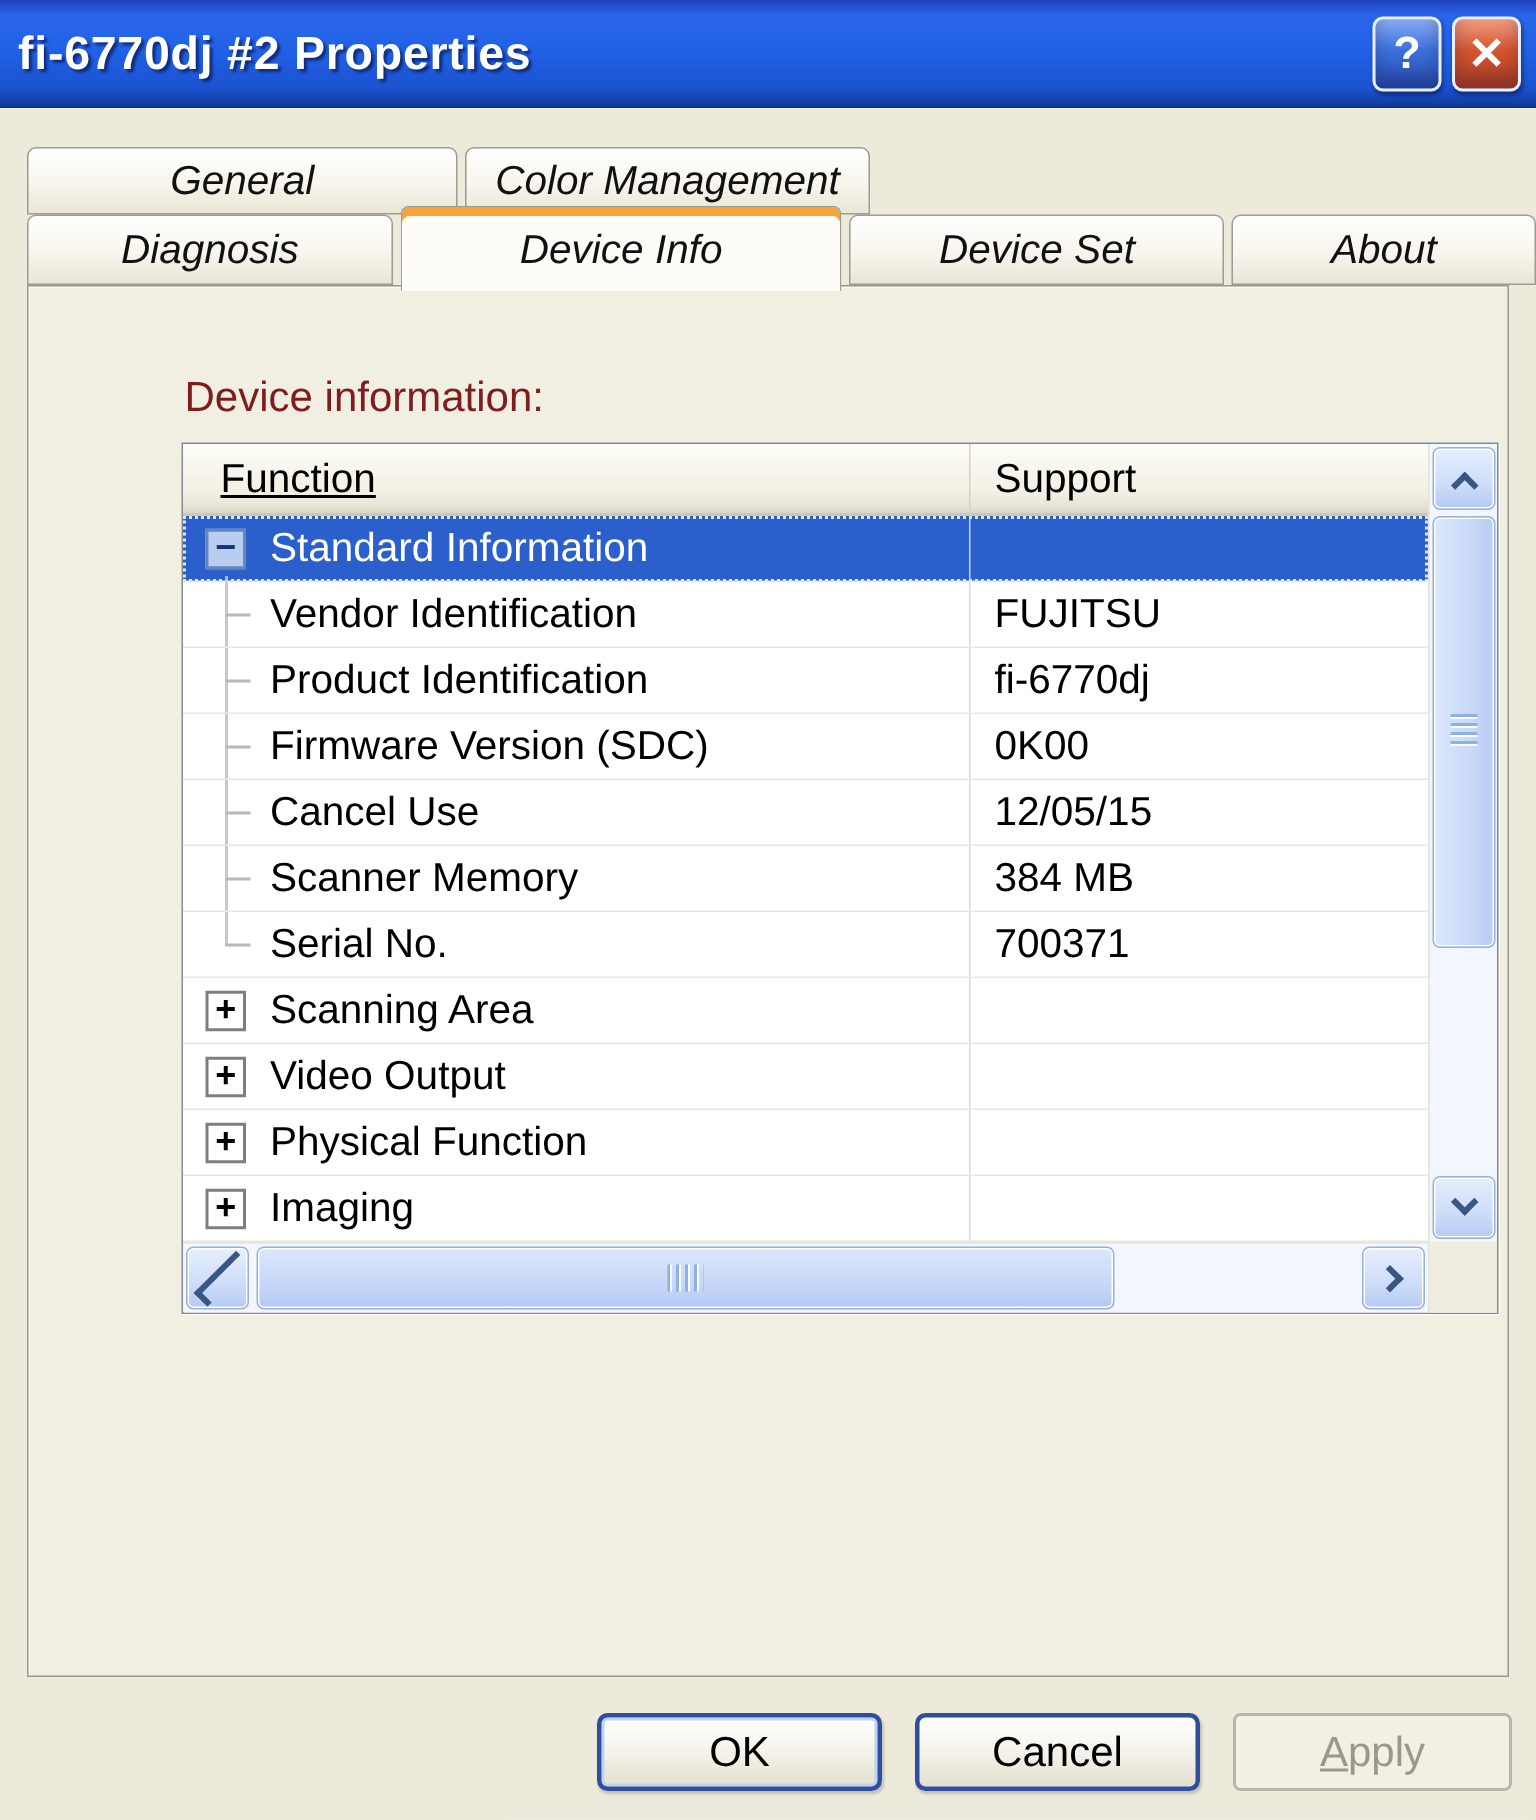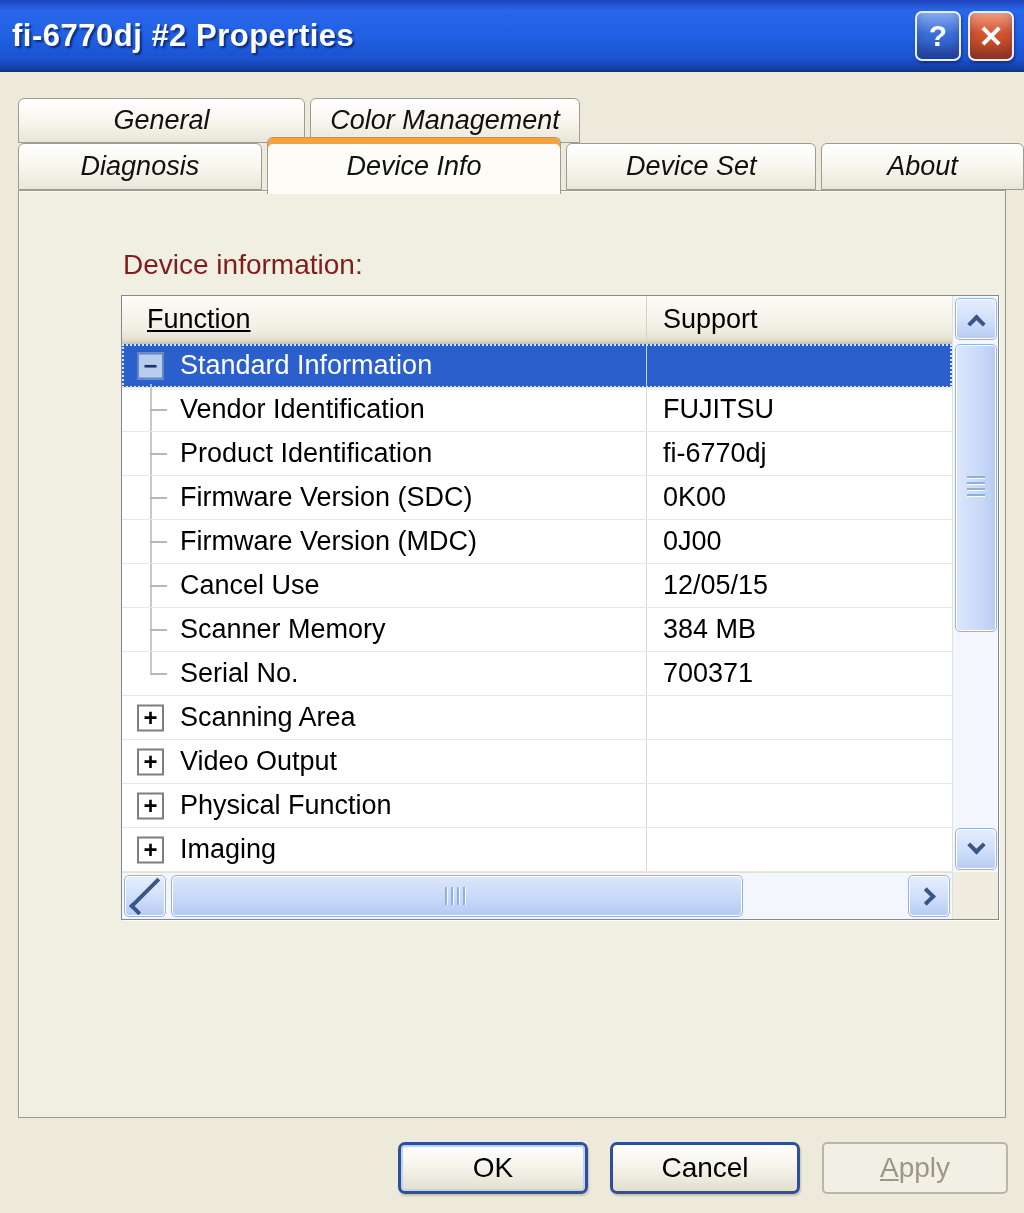--- a/index.html
+++ b/index.html
@@ -256,29 +256,20 @@
       </div>
       <span class="ftext">Firmware Version (SDC)</span>
     </div>
     <div class="cell sup">0K00</div>
   </div>
               <div class="row child">
     <div class="cell func">
       <div class="gutter">
         
       </div>
-      <span class="ftext">Firmware Version (MDC)</span>
-    </div>
-    <div class="cell sup">0J00</div>
-  </div>
-              <div class="row child">
-    <div class="cell func">
-      <div class="gutter">
-        
-      </div>
       <span class="ftext">Cancel Use</span>
     </div>
     <div class="cell sup">12/05/15</div>
   </div>
               <div class="row child">
     <div class="cell func">
       <div class="gutter">
         
       </div>
       <span class="ftext">Scanner Memory</span>

